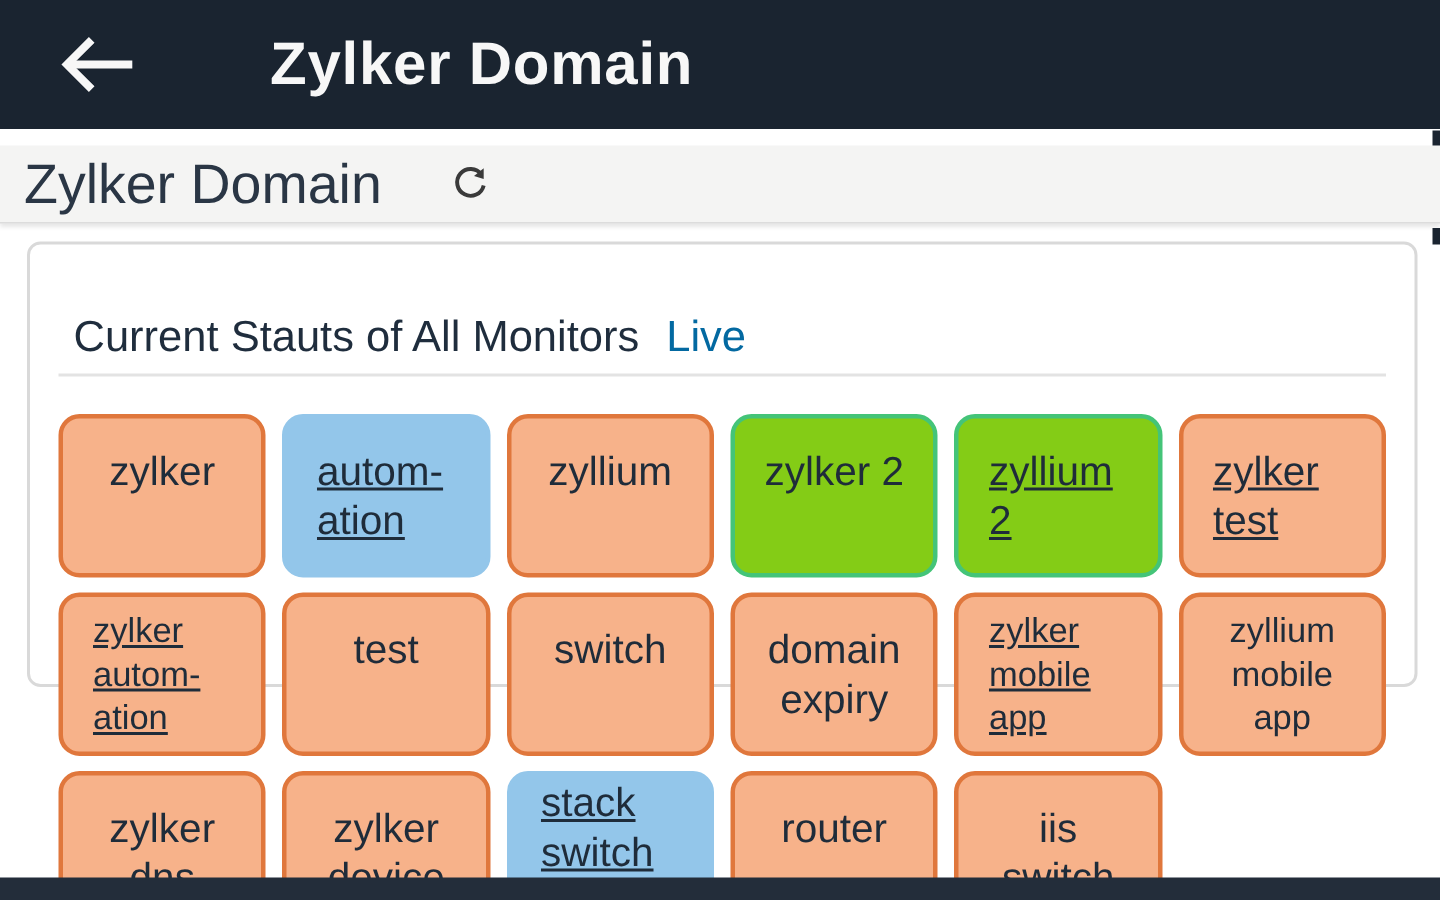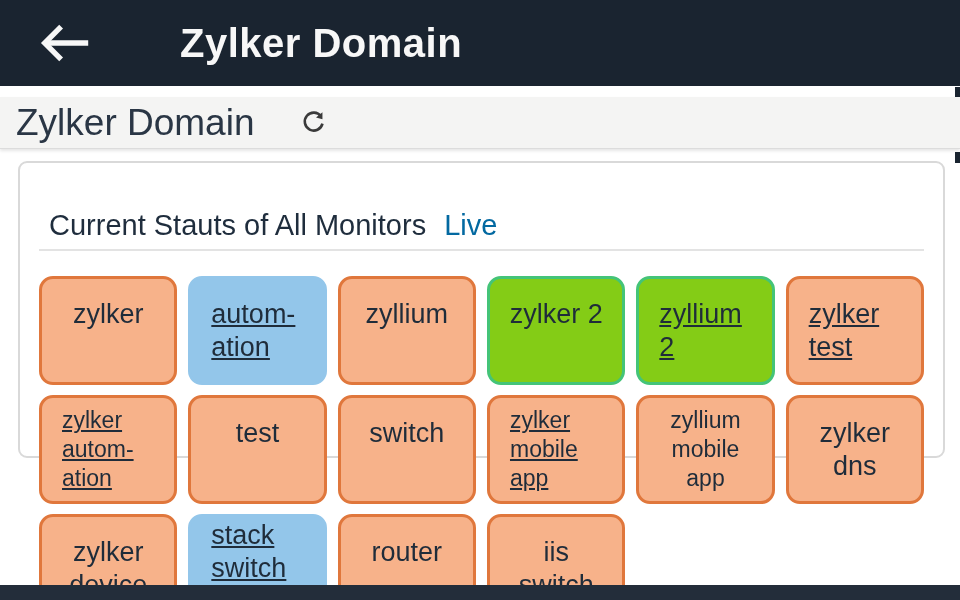--- a/index.html
+++ b/index.html
@@ -125,20 +125,24 @@
         <span class="tlabel">zylker
 autom-
 ation</span>
       </div>
     <div class="tile a-center c-orange">
         <span class="tlabel">test</span>
       </div>
     <div class="tile a-center c-orange">
         <span class="tlabel">switch</span>
       </div>
+    <div class="tile a-center c-orange">
+        <span class="tlabel">domain
+expiry</span>
+      </div>
     <div class="tile a-left s-sm c-orange">
         <span class="tlabel">zylker
 mobile
 app</span>
       </div>
     <div class="tile a-center s-sm c-orange">
         <span class="tlabel">zyllium
 mobile
 app</span>
       </div>

